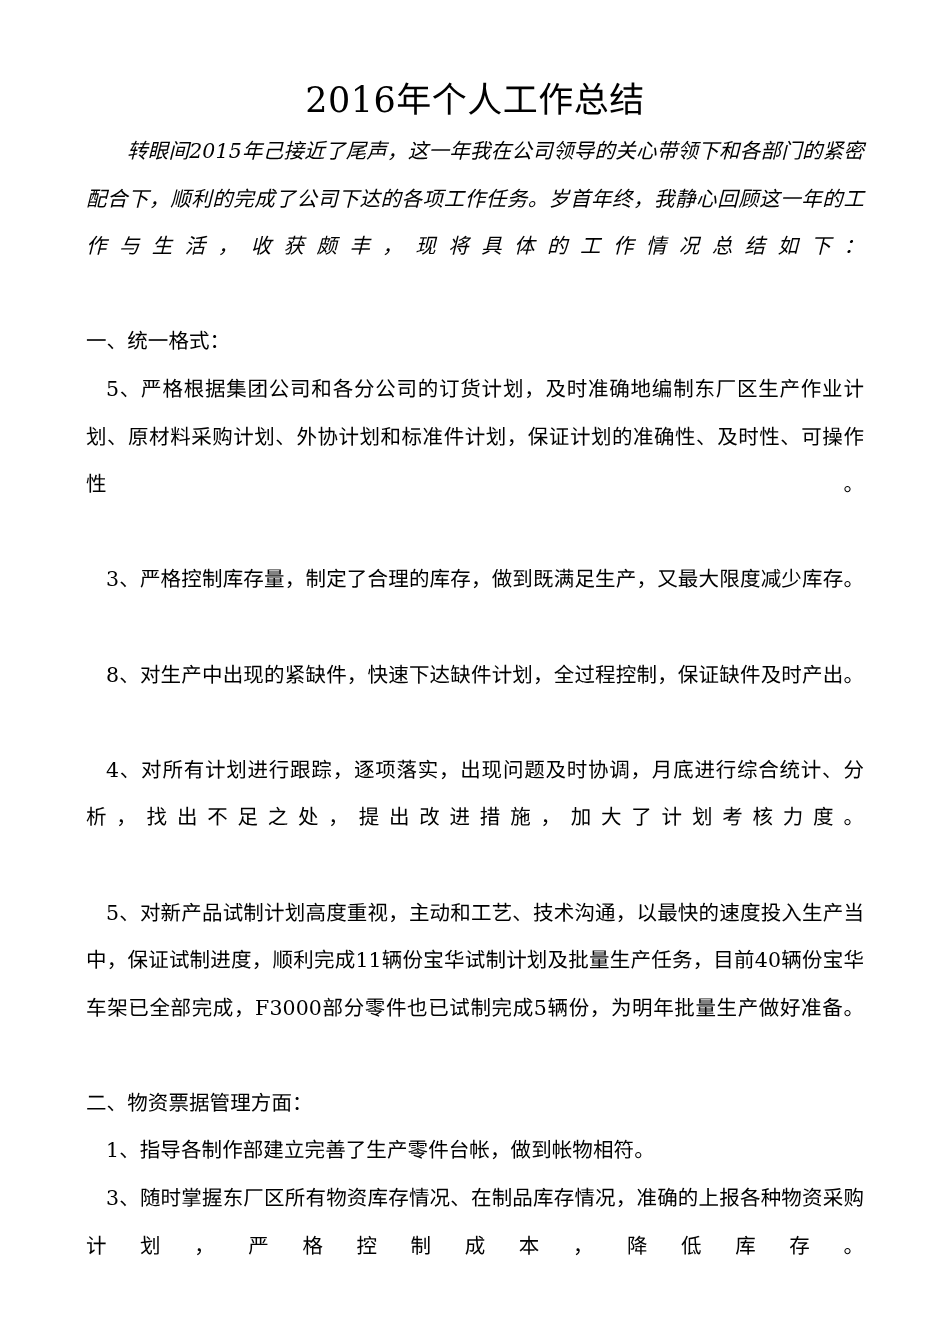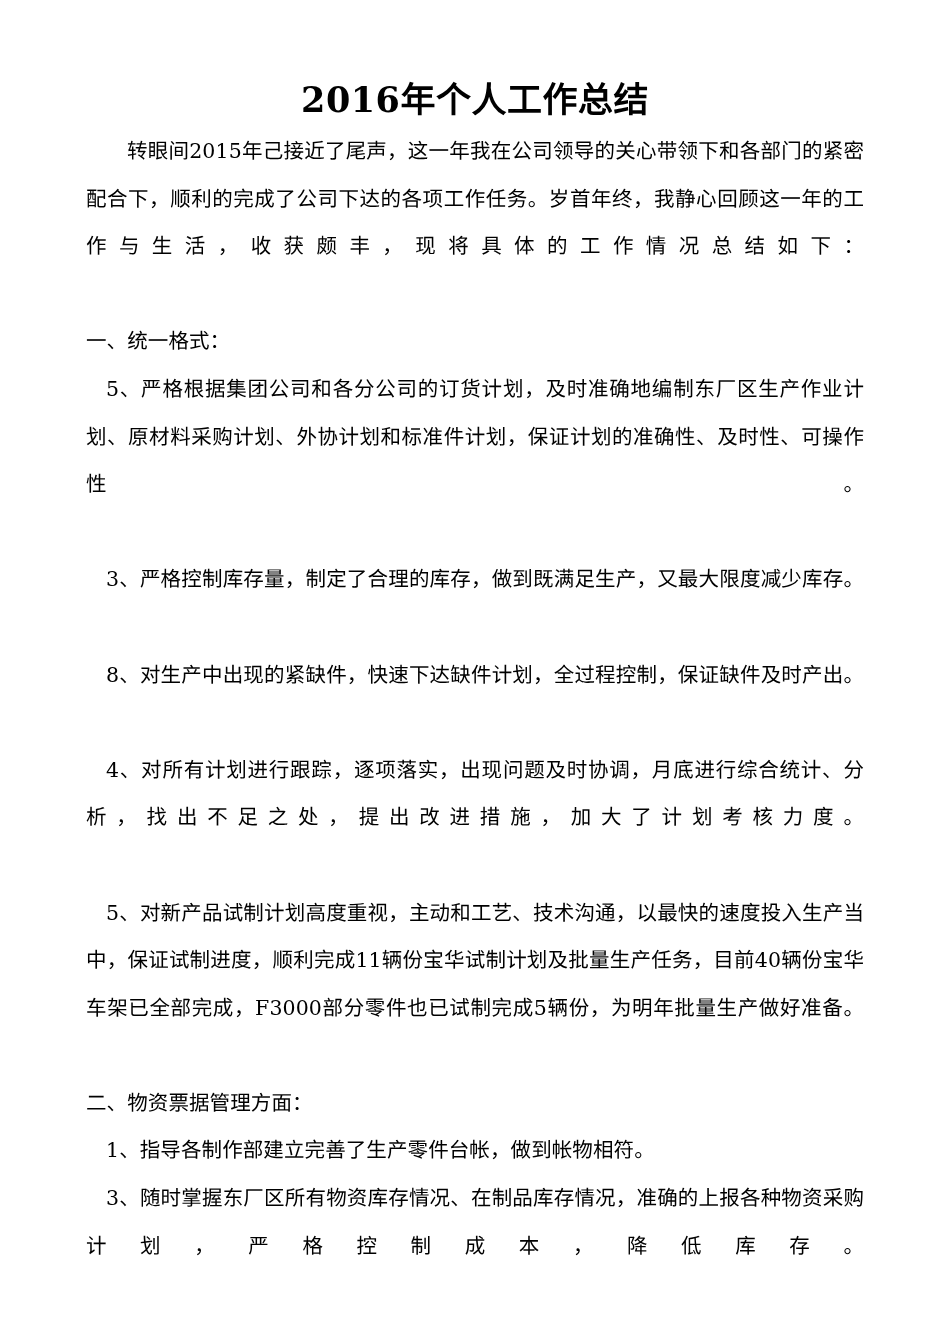--- a/index.html
+++ b/index.html
@@ -24,35 +24,36 @@
     position: absolute;
     left: 86px;
     top: 76px;
     width: 778px;
   }
   .doc-title {
     font-family: "DejaVu Serif", "Liberation Serif", serif;
     font-size: 35px;
     line-height: 48px;
     text-align: center;
-    font-weight: 700;
+    font-weight: 400;
     letter-spacing: 0.5px;
     margin: 0 0 4px 0;
     white-space: nowrap;
   }
   .para {
     font-size: 20.5px;
     line-height: 47.6px;
     text-align: justify;
     text-justify: inter-ideograph;
     margin: 0;
     letter-spacing: 0.1px;
   }
   .para.indent-2 {
     text-indent: 41px;
+    font-style: italic;
   }
   .para.indent-1 {
     text-indent: 20px;
   }
   .para.indent-0 {
     text-indent: 0;
   }
   
   .para::after {
     content: "";

